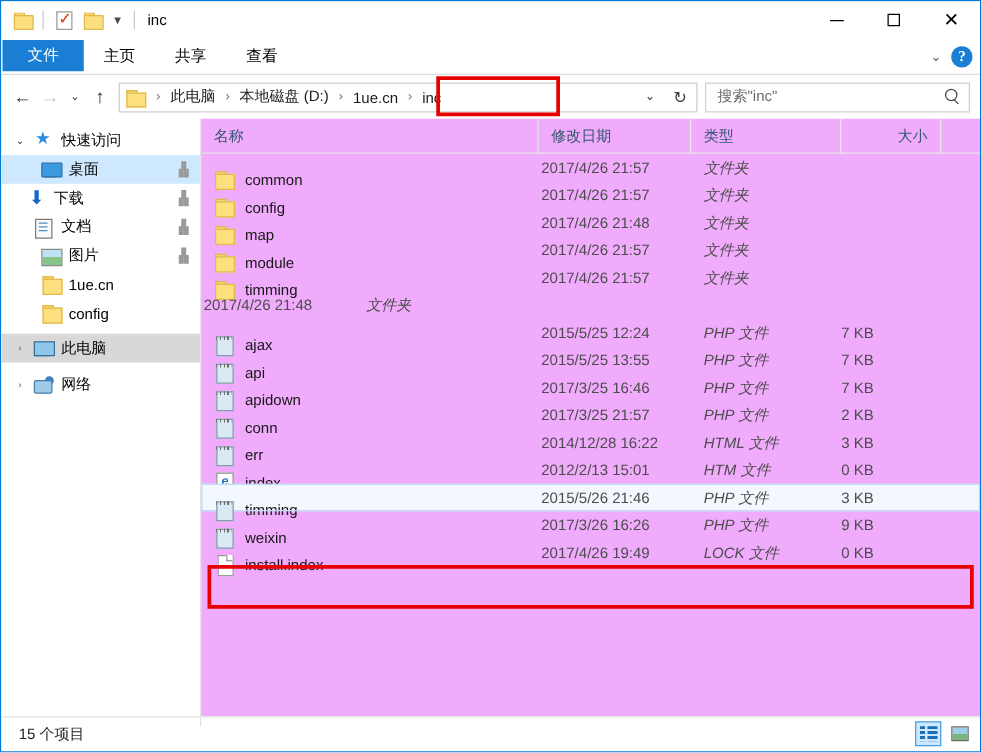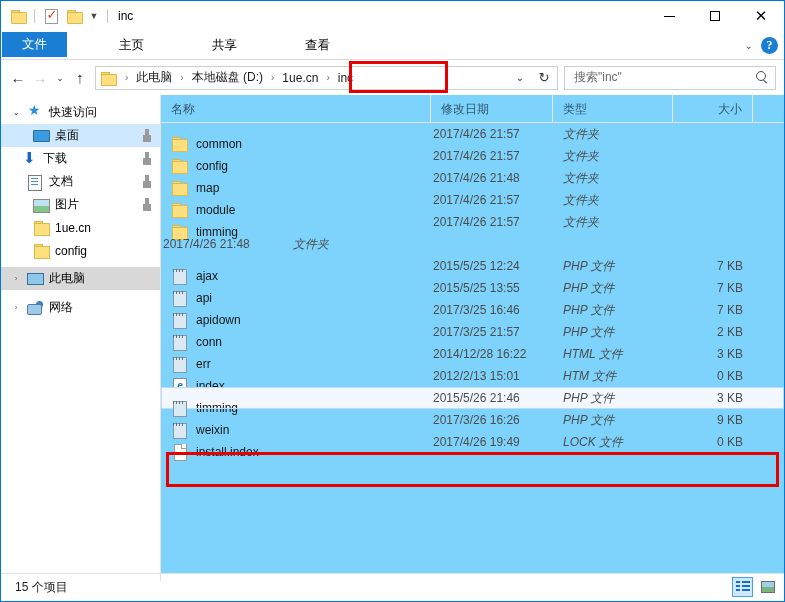--- a/index.html
+++ b/index.html
@@ -84,21 +84,21 @@
     background: #ffffff;
     display: flex;
     align-items: stretch;
     position: relative;
     border-bottom: 1px solid #dcdcdc;
     font-family: Liberation Serif, serif;
   }
   .tab {
     display: flex; align-items: center; justify-content: center;
     padding: 0 16px;
-    font-size: 12.5px; color: #000000; margin-left: 36px;
+    font-size: 12.5px; color: #000000;
   }
   .tab.file-tab {
     background: #1a7fd4; color: #ffffff;
     padding: 0 20px;
     margin: 1px 0 2px 1px;
   }
   #ribbon-right {
     position: absolute; right: 6px; top: 0; height: 29px;
     display: flex; align-items: center; gap: 8px;
   }
@@ -309,21 +309,21 @@
     box-shadow: -2px 6px 0 0 #9a9a9a, 2px 6px 0 0 #9a9a9a;
   }
   .pin::before {
     content: ""; position: absolute; left: 4.5px; top: 7px;
     width: 1.5px; height: 5px; background: #9a9a9a;
   }
 
   
   #filelist {
     flex: 1;
-    background: #7dd3fc;
+    background: #f0abfc;
     position: relative;
     overflow: hidden;
   }
   #colheader {
     height: 28px;
     display: flex;
     border-bottom: 1px solid #e3e3e3;
     position: relative;
   }
   .colh {
@@ -353,21 +353,21 @@
     background: #f2f8fd;
     outline: 1px solid #bcdcf5;
     outline-offset: -1px;
   }
   .fcell-name {
     width: 270px; display: flex; align-items: center;
     padding-left: 10px; color: #171717; margin-top: 19px;
   }
   .fcell-date { width: 122px; color: #4c4c4c; padding-left: 2px; }
   .fcell-type { width: 120px; color: #4c4c4c; padding-left: 10px; font-style: italic; }
-  .fcell-size { width: 80px; color: #4c4c4c; text-align: right; padding-right: 10px; }
+  .fcell-size { width: 80px; color: #4c4c4c; text-align: left; padding-right: 10px; }
   .fico { width: 18px; height: 16px; margin-right: 7px; position: relative; flex: none; }
   .fico.t-folder::before {
     content: ""; position: absolute; left: 1px; top: 1px;
     width: 7px; height: 3px;
     background: #f6d673; border: 1px solid #e0b94a; border-bottom: none;
   }
   .fico.t-folder::after {
     content: ""; position: absolute; left: 1px; top: 3px;
     width: 14px; height: 11px;
     background: #fcdf7e; border: 1px solid #e0b94a;

